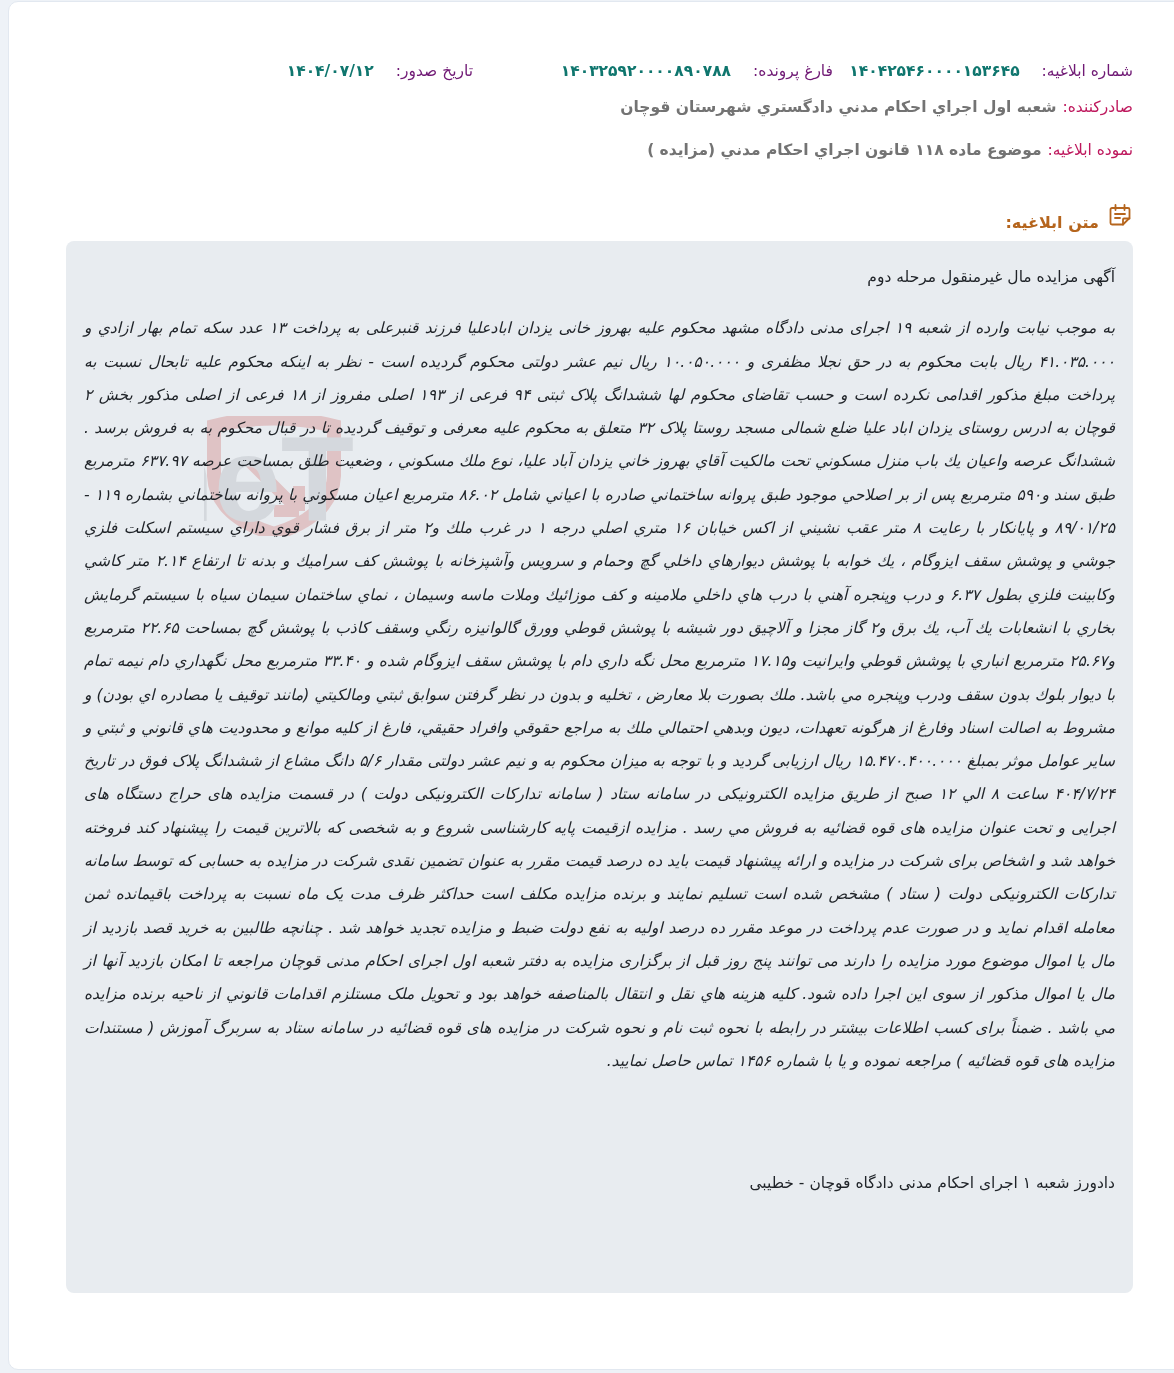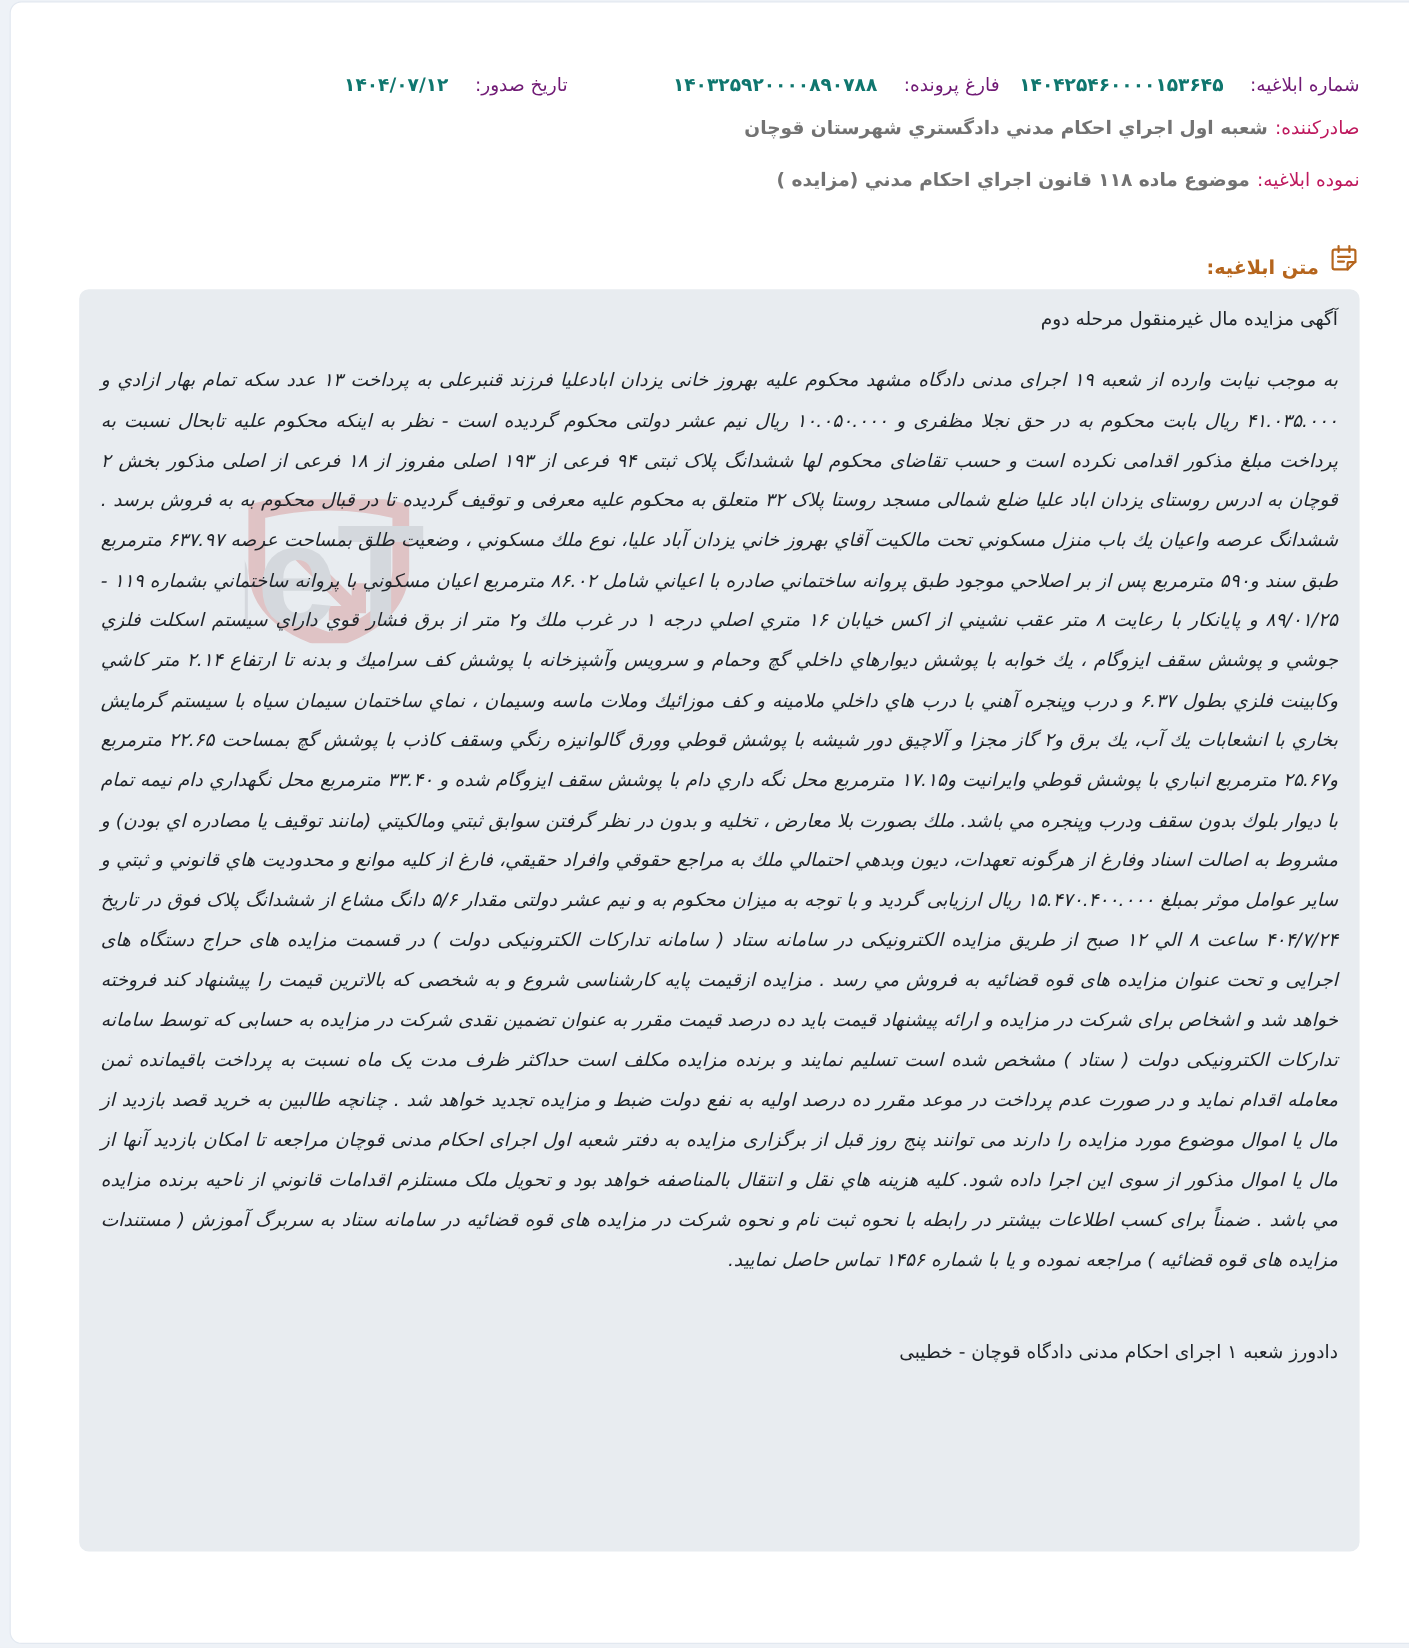--- a/index.html
+++ b/index.html
@@ -71,30 +71,30 @@
     }
     .watermark {
       position: absolute;
       left: 138px; top: 175px;
       width: 640px; height: 120px;
       pointer-events: none;
       opacity: 0.55;
     }
     .body-inner {
       position: relative;
-      padding: 9px 18px 0 18px;
+      padding: 20px 18px 0 18px;
       color: #1f2328;
       font-size: 15.5px;
       line-height: 33.3px;
       text-align: justify;
       direction: rtl;
     }
     .heading { margin-bottom: 18px; }
     .para { text-align: justify; text-align-last: right; font-style: italic; }
-    .signature { position: absolute; top: 877px; right: 18px; font-size: 15.5px; color: #1f2328; }
+    .signature { position: absolute; top: 933px; right: 18px; font-size: 15.5px; color: #1f2328; }
   </style>
 </head>
 <body>
 
 <div class="card">
 
   <div class="meta-row">
     <div class="meta-item m1">
       <span class="lbl">شماره ابلاغیه:</span>
       <span class="val">۱۴۰۴۲۵۴۶۰۰۰۰۱۵۳۶۴۵</span>

